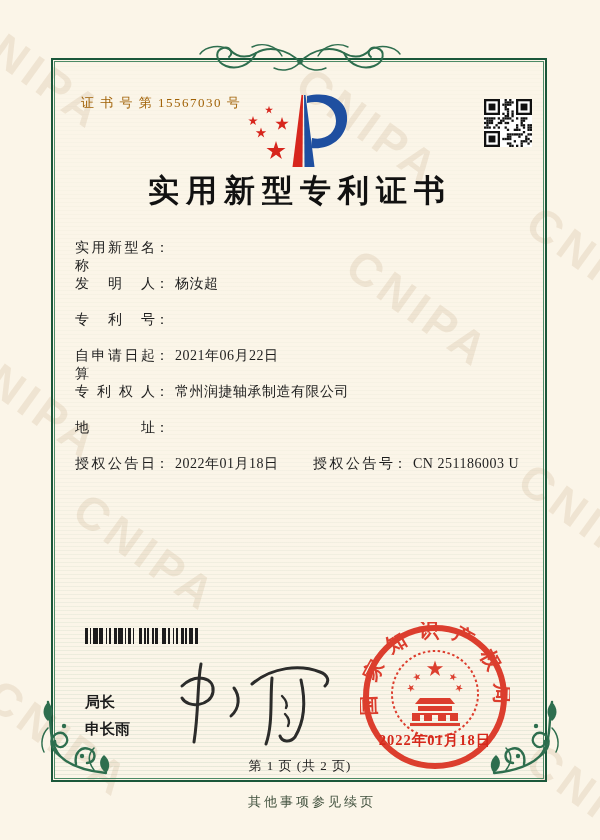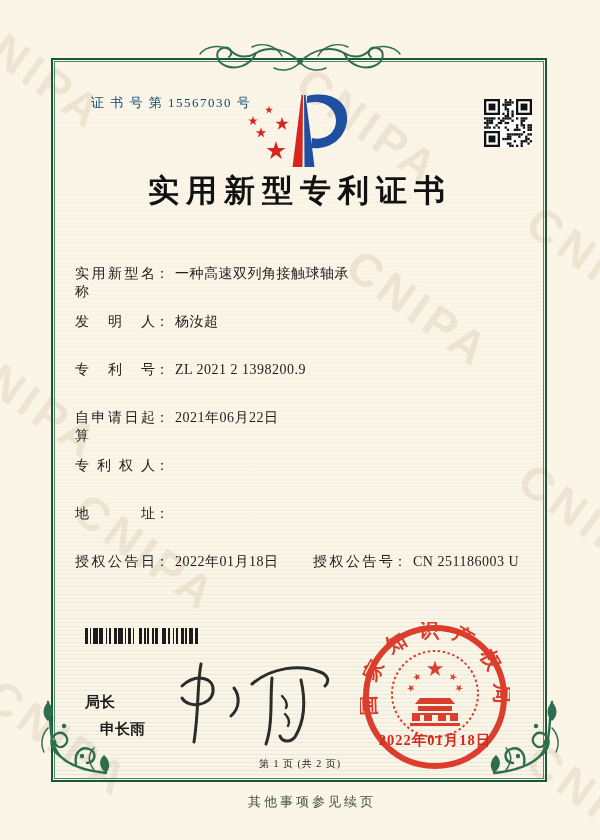--- a/index.html
+++ b/index.html
@@ -34,58 +34,58 @@
     -webkit-mask-image:linear-gradient(180deg,rgba(0,0,0,.15) 0%,rgba(0,0,0,.25) 55%,rgba(0,0,0,.95) 100%);
     mask-image:linear-gradient(180deg,rgba(0,0,0,.15) 0%,rgba(0,0,0,.25) 55%,rgba(0,0,0,.95) 100%);
     pointer-events:none;
   }
   .ornament{position:absolute;z-index:2;pointer-events:none;}
   #orn-top{left:190px;top:40px;width:220px;height:40px;}
   #orn-bl{left:36px;top:698px;width:84px;height:84px;}
   #orn-br{left:480px;top:698px;width:84px;height:84px;transform:scaleX(-1);}
   
   .cert-no{
-    position:absolute;z-index:2;left:91px;top:94px;
-    font-size:13px;letter-spacing:1.5px;color:#0c4a6e;
+    position:absolute;z-index:2;left:81px;top:94px;
+    font-size:13px;letter-spacing:1.5px;color:#a16207;
   }
   .logo{position:absolute;z-index:2;left:245px;top:90px;width:110px;height:82px;}
   .qr{position:absolute;z-index:2;left:484px;top:99px;width:48px;height:48px;background:#fff;}
   .title{
     position:absolute;z-index:2;left:0;width:600px;top:170px;
     text-align:center;font-size:31px;font-weight:700;letter-spacing:7px;color:#111;
   }
   
   .fields{position:absolute;z-index:2;left:75px;top:239px;width:460px;}
   .frow{display:flex;align-items:baseline;height:22px;margin-bottom:14px;position:relative;
-        font-size:14px;color:#1d1d1d;margin-top:26px;}
+        font-size:14px;color:#1d1d1d;}
   .flabel{display:inline-block;width:80px;text-align:justify;text-align-last:justify;}
   .fcolon{display:inline-block;}
   .fvalue{display:inline-block;margin-left:6px;letter-spacing:.5px;}
   .fpair2{position:absolute;left:238px;top:0;display:flex;align-items:baseline;}
   
   .bodytext{
     position:absolute;z-index:2;left:72px;top:483px;width:458px;
     font-size:13.5px;line-height:22px;color:#222;letter-spacing:.4px;
   }
   .bodytext p{margin:0;text-indent:2em;}
   
   .barcode{position:absolute;z-index:2;left:85px;top:628px;height:16px;display:flex;align-items:stretch;}
   .barcode i{display:block;height:100%;}
   .issuer-title{position:absolute;z-index:2;left:85px;top:693px;
     font-family:"Liberation Sans","DejaVu Sans",sans-serif;font-size:15px;font-weight:600;color:#1e1e1e;}
-  .issuer-name{position:absolute;z-index:2;left:100px;top:720px;
+  .issuer-name{position:absolute;z-index:2;left:85px;top:720px;
     font-family:"Liberation Sans","DejaVu Sans",sans-serif;font-size:15px;font-weight:600;color:#1e1e1e;}
   .signature{position:absolute;z-index:3;left:168px;top:652px;width:175px;height:102px;}
   .seal{position:absolute;z-index:2;left:360px;top:622px;width:150px;height:150px;opacity:.92;}
   .seal-date{
     position:absolute;z-index:3;left:358px;top:731px;width:154px;text-align:center;
     color:#d5281b;font-size:14.5px;font-weight:700;letter-spacing:1px;
   }
   .page-info{position:absolute;z-index:2;left:0;width:600px;top:757px;text-align:center;
-    font-size:10px;color:#222;letter-spacing:1px;}
+    font-size:13px;color:#222;letter-spacing:1px;}
   .cont-note{position:absolute;z-index:2;left:12px;width:600px;top:793px;text-align:center;
     font-size:13px;color:#42523f;letter-spacing:3px;}
 </style>
 </head>
 <body>
 
 <span class="wm" style="left:-18px;top:0px">CNIPA</span>
 <span class="wm" style="left:318px;top:56px">CNIPA</span>
 <span class="wm" style="left:548px;top:195px">CNIPA</span>
 <span class="wm" style="left:-22px;top:330px">CNIPA</span>
@@ -282,40 +282,39 @@
     <rect x="1" y="15" width="5" height="5" fill="#fff"></rect>
     <rect x="2" y="16" width="3" height="3" fill="#111"></rect>
   </svg>
 
 <div class="title">实用新型专利证书</div>
 
 <div class="fields">
   <div class="frow">
     <span class="flabel">实用新型名称</span>
       <span class="fcolon">：</span>
-    <span class="fvalue">一种高速双列角接触球轴承</span>
   </div>
   <div class="frow">
     <span class="flabel">发明人</span>
       <span class="fcolon">：</span>
     <span class="fvalue">杨汝超</span>
   </div>
   <div class="frow">
     <span class="flabel">专利号</span>
       <span class="fcolon">：</span>
-    <span class="fvalue">ZL 2021 2 1398200.9</span>
   </div>
   <div class="frow">
     <span class="flabel">自申请日起算</span>
       <span class="fcolon">：</span>
     <span class="fvalue">2021年06月22日</span>
   </div>
   <div class="frow">
     <span class="flabel">专利权人</span>
       <span class="fcolon">：</span>
+    <span class="fvalue">常州润捷轴承制造有限公司</span>
   </div>
   <div class="frow">
     <span class="flabel">地址</span>
       <span class="fcolon">：</span>
   </div>
   <div class="frow">
     <span class="flabel">授权公告日</span>
       <span class="fcolon">：</span>
     <span class="fvalue">2022年01月18日</span>
     <span class="fpair2">

